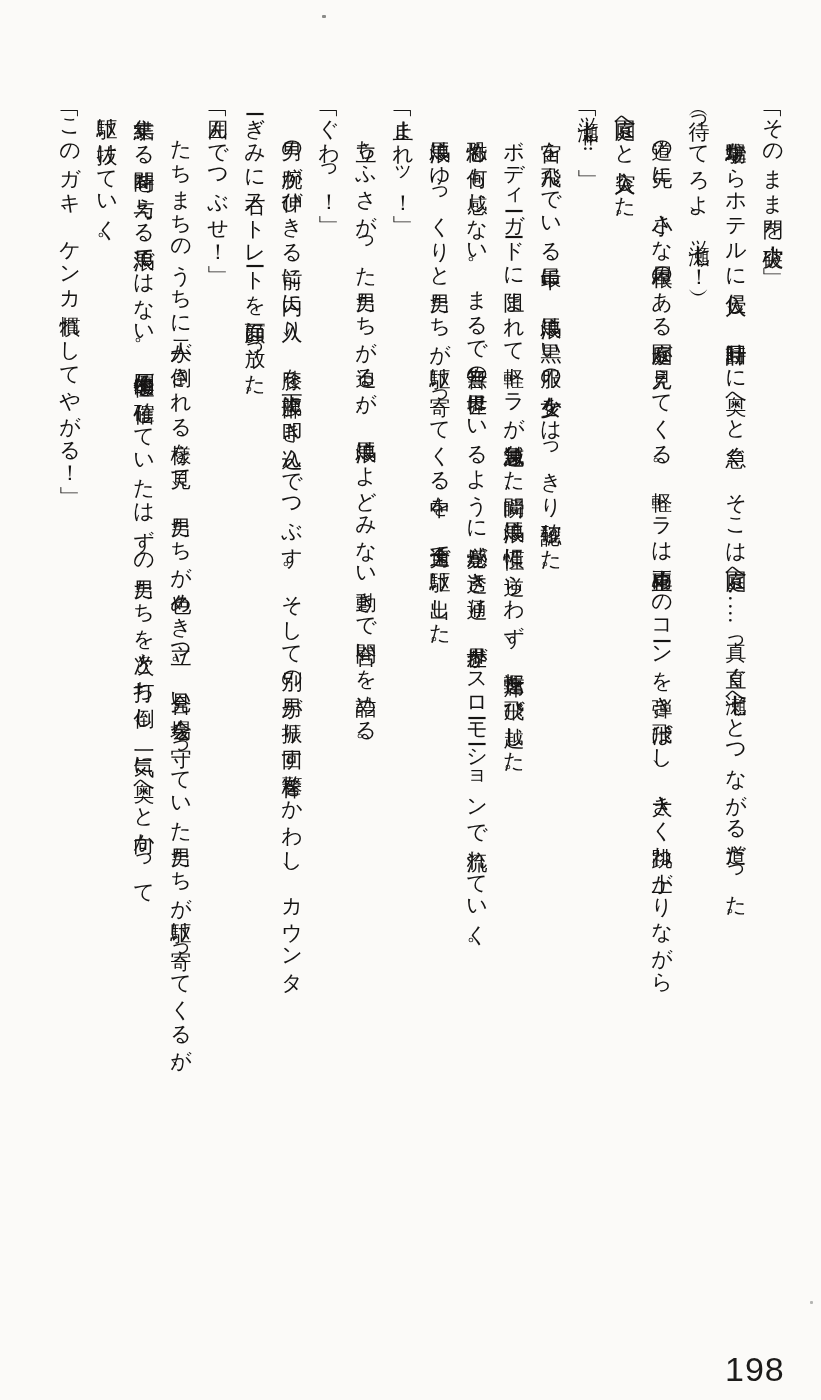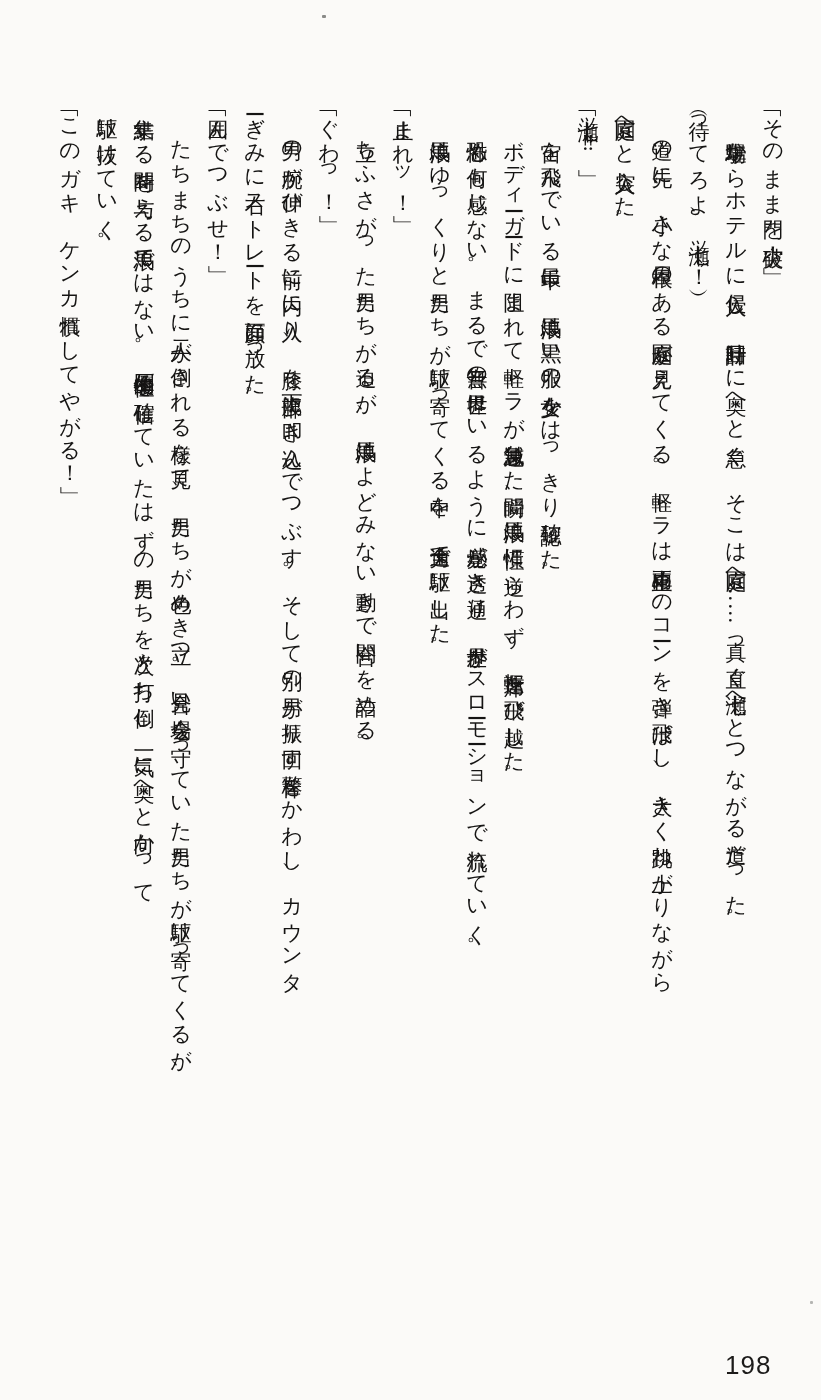--- a/index.html
+++ b/index.html
@@ -35,21 +35,21 @@
     font-kerning: none;
   }
   .vtext p.indent {
     text-indent: 22px;
   }
   .page-number {
     position: absolute;
     left: 725px;
     top: 1350px;
     font-family: "Liberation Sans", "DejaVu Sans", sans-serif;
-    font-size: 26px;
+    font-size: 34px;
     letter-spacing: 1px;
     color: #1c1b1a;
   }
   .speck {
     position: absolute;
     background: #8a8a88;
     border-radius: 1px;
   }
   .speck-top {
     left: 322px;

